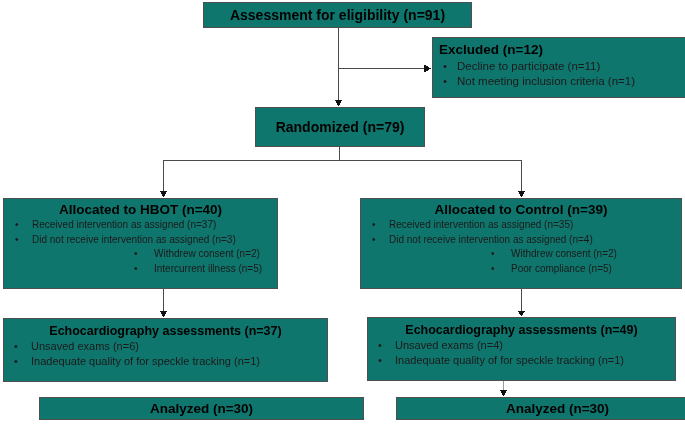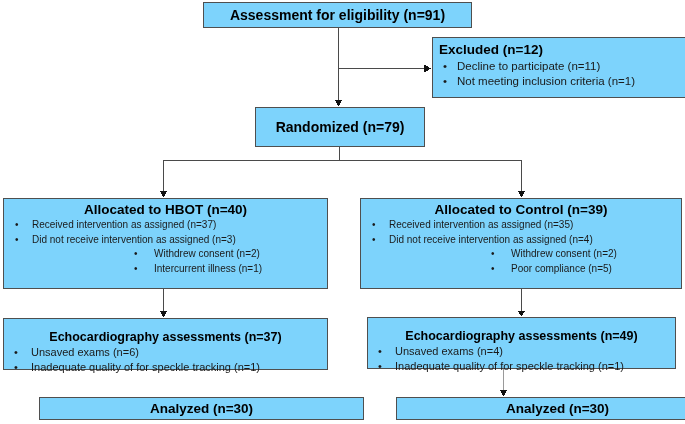--- a/index.html
+++ b/index.html
@@ -9,21 +9,21 @@
     background:#ffffff;
     font-family:"Liberation Sans", sans-serif;
     color:#111;
     overflow:hidden;
   }
   svg.connectors { position:absolute; left:0; top:0; width:685px; height:424px; }
   .box {
     position:absolute;
     box-sizing:border-box;
     border:1px solid #4f4f4f;
-    background:#7dd3fc;
+    background:#0f766e;
   }
   .title {
     font-weight:bold;
     color:#000;
     font-size:13.5px;
     line-height:17px;
   }
   .center { text-align:center; }
   .vcenter { display:flex; align-items:center; justify-content:center; }
   ul.bullets { list-style:none; margin:0; padding:0; font-size:10px; color:#1a1a1a; }
@@ -37,25 +37,25 @@
 
   .box.excluded   { left:432px; top:37px; width:301px; height:61px; padding:3px 6px 0 6px; }
   .box.excluded .title { font-size:13.5px; line-height:18px; }
   .box.excluded ul.bullets { font-size:11.5px; }
   .box.excluded ul.bullets li { padding-left:18px; line-height:15px; }
   .box.excluded ul.bullets li::before { left:4px; }
 
   .box.randomized { left:255px; top:107px; width:170px; height:40px; }
   .box.randomized .title { font-size:14px; }
 
-  .box.allocated  { top:198px; width:325px; height:91px; padding-top:2px; }
+  .box.allocated  { top:198px; width:275px; height:91px; padding-top:2px; }
   .box.allocated.left  { left:3px; }
   .box.allocated.right { left:360px; width:322px; }
 
-  .box.echo { top:318px; width:325px; height:52px; padding-top:10px; }
+  .box.echo { top:318px; width:325px; height:64px; padding-top:4px; }
   .box.echo.left  { left:3px; }
   .box.echo.right { left:367px; top:317px; width:309px; }
   .box.echo .title { font-size:12.5px; line-height:16px; }
   .box.echo ul.bullets { font-size:11px; }
   .box.echo ul.bullets li { padding-left:27px; line-height:15px; }
   .box.echo ul.bullets li::before { left:10px; }
 
   .box.analyzed { top:397px; width:325px; height:23px;margin-left:36px; }
   .box.analyzed.left  { left:3px; }
   .box.analyzed.right { left:360px; width:323px; }
@@ -105,21 +105,21 @@
   <div class="box randomized vcenter">
     <div class="title center">Randomized (n=79)</div>
   </div>
 
   <div class="box allocated left">
     <div class="title center">Allocated to HBOT (n=40)</div>
     <ul class="bullets">
       <li>Received intervention as assigned (n=37)</li>
       <li>Did not receive intervention as assigned (n=3)</li>
       <li class="sub">Withdrew consent (n=2)</li>
-      <li class="sub">Intercurrent illness (n=1)</li>
+      <li class="sub">Intercurrent illness (n=5)</li>
     </ul>
   </div>
 
   <div class="box allocated right">
     <div class="title center">Allocated to Control (n=39)</div>
     <ul class="bullets">
       <li>Received intervention as assigned (n=35)</li>
       <li>Did not receive intervention as assigned (n=4)</li>
       <li class="sub">Withdrew consent (n=2)</li>
       <li class="sub">Poor compliance (n=5)</li>

